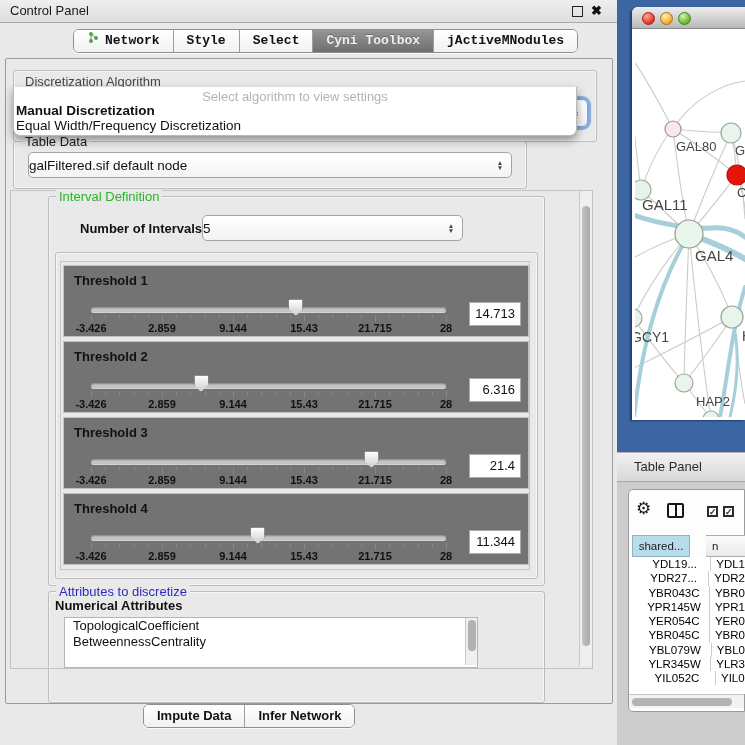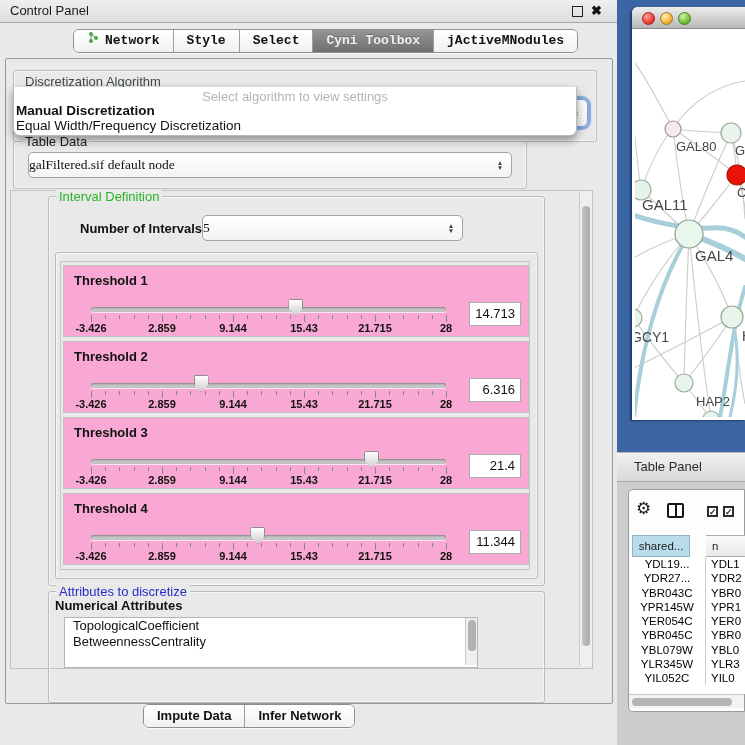--- a/index.html
+++ b/index.html
@@ -24,32 +24,32 @@
   .seg:last-child{border-right:none;}
   .seg.sel{background:linear-gradient(#959595,#6f6f6f);color:#f0f0f0;text-shadow:0 -1px 0 rgba(0,0,0,.25);}
 
   
   .groupbox{border:1px solid #bcbcbc;border-radius:3px;box-shadow:inset 0 0 0 1px rgba(255,255,255,.55);}
   .grouptitle{font-size:13px;background:#e9e9e9;padding:0 3px;white-space:nowrap;}
 
   
   .combo{background:linear-gradient(#ffffff,#f3f3f3);border:1px solid #a3a3a3;border-radius:5px;
          display:flex;align-items:center;font-size:13.5px;color:#111;box-sizing:border-box;}
-  .combo .val{flex:1;overflow:hidden;white-space:nowrap;font-family:Liberation Serif, serif;}
+  .combo .val{flex:1;overflow:hidden;white-space:nowrap;}
   .stepper{width:14px;display:flex;flex-direction:column;align-items:center;justify-content:center;
            color:#444;font-size:6.5px;line-height:5px;margin-right:4px;}
 
   
   #algo-popup{left:13px;top:87px;width:562px;height:48px;background:#fff;border:1px solid #b9b9b9;
               border-top:none;border-radius:0 0 7px 7px;box-shadow:0 4px 10px rgba(0,0,0,.4);z-index:30;}
   #algo-popup .prompt{position:absolute;left:0;right:0;top:2px;text-align:center;color:#b4b4b4;font-size:13px;}
   #algo-popup .item{position:absolute;left:2px;font-size:13.5px;white-space:nowrap;}
 
   
-  .tpanel{position:absolute;left:63px;width:466px;height:72px;border:1px solid #c2c2c2;background:#f9a8d4;box-sizing:border-box;}
+  .tpanel{position:absolute;left:63px;width:466px;height:72px;border:1px solid #c2c2c2;background:#737373;box-sizing:border-box;}
   .tlabel{position:absolute;left:10px;top:7px;font-weight:700;font-size:13px;}
   .track{position:absolute;left:27px;top:41px;width:355px;height:5px;border-radius:3px;background:#c6c6c6;
          box-shadow:inset 0 1px 2px rgba(0,0,0,.35),0 1px 0 rgba(255,255,255,.7);}
   .thumb{position:absolute;top:33px;width:15px;height:17px;background:linear-gradient(#fefefe,#cfcfcf);
          border:1px solid #8d8d8d;box-sizing:border-box;
          clip-path:polygon(10% 0,90% 0,100% 10%,100% 55%,50% 100%,0 55%,0 10%);}
   .tick{position:absolute;width:1px;background:#868686;}
   .ticklab{position:absolute;transform:translateX(-50%);font-weight:700;font-size:11px;color:#111;top:56px;}
   .valbox{position:absolute;left:405px;top:36px;width:52px;height:24px;background:#fff;border:1px solid #ababab;
           font-size:13px;line-height:22px;text-align:right;padding-right:5px;box-sizing:border-box;}
@@ -96,21 +96,21 @@
   .cbx{position:absolute;top:17px;width:11px;height:11px;border:2px solid #2b2b2b;box-sizing:border-box;
        font-size:9px;line-height:8px;text-align:center;font-weight:700;color:#2b2b2b;}
   #tp-header-1{left:632px;top:535px;width:58px;height:22px;background:#b9dcea;border:1px solid #8fb3c6;
                box-sizing:border-box;text-align:center;line-height:20px;font-size:11.5px;color:#1c1c1c;}
   #tp-header-2{left:706px;top:535px;width:39px;height:22px;background:linear-gradient(#fbfbfb,#e9e9e9);
                border-top:1px solid #adadad;border-bottom:1px solid #adadad;box-sizing:border-box;
                line-height:20px;font-size:11.5px;padding-left:6px;color:#1c1c1c;}
   #tp-rows{left:629px;top:557px;width:116px;height:137px;overflow:hidden;background:#fff;}
   #tp-rows .row{display:flex;height:14.25px;align-items:center;}
   #tp-rows .c1{width:76px;text-align:center;font-size:11.5px;color:#000;border-right:1px solid #cccccc;
-               white-space:nowrap;overflow:hidden;height:100%;line-height:14.25px;}
+               white-space:nowrap;overflow:hidden;height:100%;line-height:14.25px;padding-left:10px;}
   #tp-rows .c2{padding-left:5px;font-size:11.5px;color:#000;white-space:nowrap;line-height:14.25px;}
   #tp-hscroll{left:629px;top:694px;width:115px;height:13px;background:#f3f3f3;border-top:1px solid #c6c6c6;}
   #tp-hscroll .th{position:absolute;left:3px;top:2.5px;width:100px;height:8px;border-radius:4px;background:#b4b4b4;}
 
   svg text{font-family:"Liberation Sans",sans-serif;fill:#454545;}
 </style>
 </head>
 <body>
 
 <div id="app">

